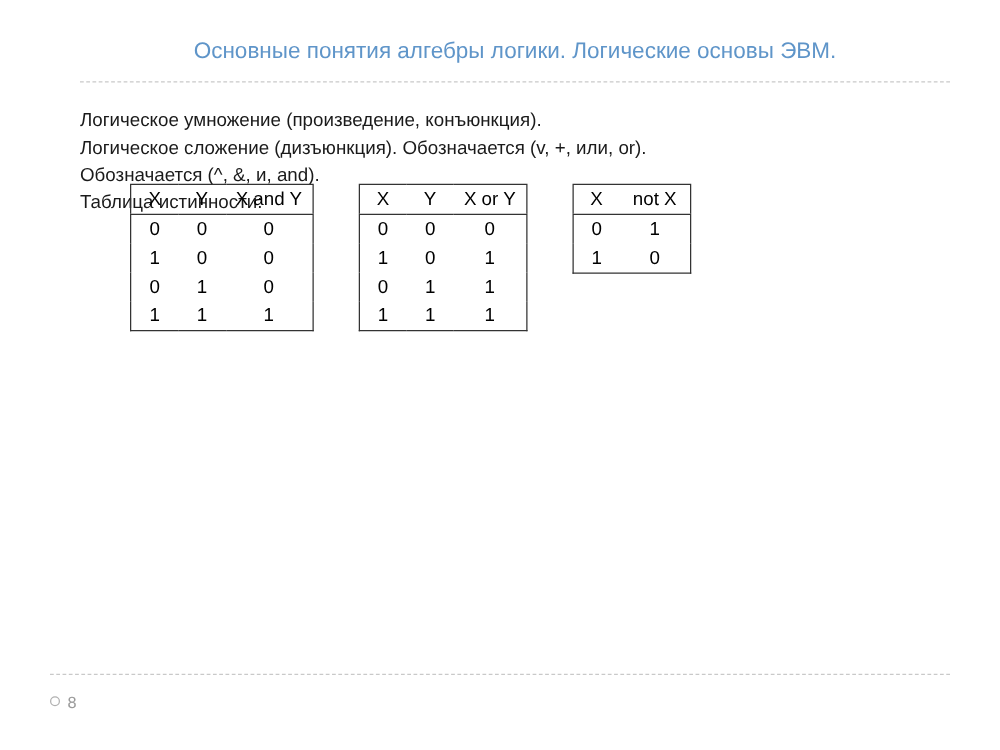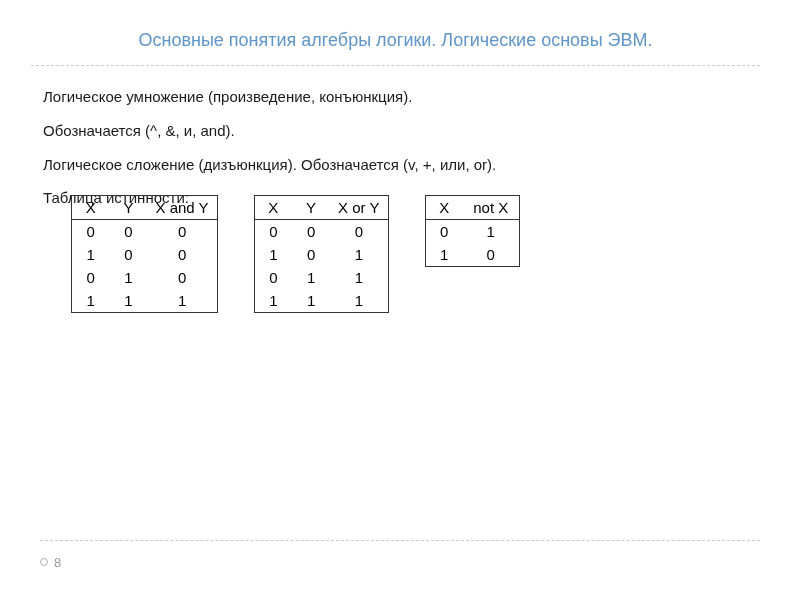--- a/index.html
+++ b/index.html
@@ -6,41 +6,41 @@
   body {
     margin: 0;
     width: 800px;
     height: 600px;
     font-family: Verdana, Geneva, sans-serif;
     background: #fff;
     position: relative;
     overflow: hidden;
   }
   .slide {
-    padding: 30px 40px 40px 31px;
+    padding: 30px 40px 40px 64px;
   }
   .title {
     color: #5f95c9;
     font-size: 18px;
     font-weight: normal;
     text-align: center;
     margin-bottom: 14px;
   }
   .dashed-hr {
     border: none;
     border-top: 1px dashed #c9c9c9;
     margin: 0;
   }
   .body-text {
     margin-top: 20px;
     font-size: 15px;
     color: #1a1a1a;
     line-height: 1.45;
   }
-  .body-text p { margin: 12px; }
+  .body-text p { margin: 0; }
   .tables-row {
     margin-top: -26px;
     display: flex;
     gap: 36px;
     align-items: flex-start;
     padding-left: 40px;
   }
   table {
     border-collapse: collapse;
     font-size: 15px;
@@ -88,22 +88,22 @@
 </style>
 </head>
 <body>
 
 <div class="slide">
   <div class="title">Основные понятия алгебры логики. Логические основы ЭВМ.</div>
   <hr class="dashed-hr">
 
   <div class="body-text">
     <p>Логическое умножение (произведение, конъюнкция).</p>
+    <p>Логическое сложение (дизъюнкция). Обозначается (v, +, или, or).</p>
     <p>Обозначается (^, &amp;, и, and).</p>
-    <p>Логическое сложение (дизъюнкция). Обозначается (v, +, или, or).</p>
     <p>Таблица истинности:</p>
   </div>
 
   <div class="tables-row">
 
     <table>
       <tbody>
           <tr>
         <th>X</th>
         <th>Y</th>

